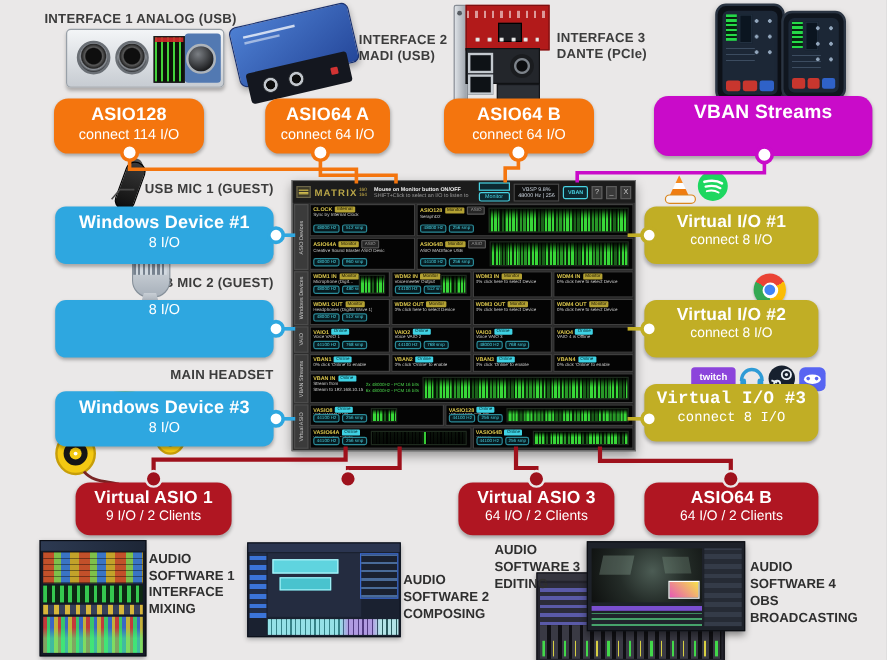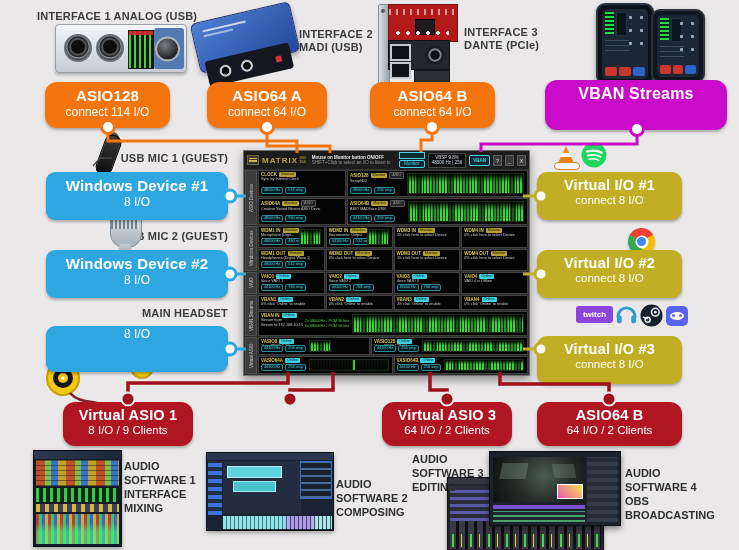--- a/index.html
+++ b/index.html
@@ -270,21 +270,21 @@
           <i class="pb-r"></i>
           <i class="pb-b"></i>
         </div>
     </div>
   </div>
 
   <div class="bx bx-orange" style="left:45px;top:82px;">
     <div class="t">ASIO128</div>
     <div class="s">connect 114 I/O</div>
   </div>
-  <div class="bx bx-orange" style="left:207px;top:82px;width:120px;">
+  <div class="bx bx-orange" style="left:221px;top:82px;width:104px;">
     <div class="t">ASIO64 A</div>
     <div class="s">connect 64 I/O</div>
   </div>
   <div class="bx bx-orange" style="left:370px;top:82px;">
     <div class="t">ASIO64 B</div>
     <div class="s">connect 64 I/O</div>
   </div>
   <div class="bx bx-vban" style="left:545px;top:80px;">
     <div class="t">VBAN Streams</div>
   </div>
@@ -318,24 +318,24 @@
       <circle cx="104" cy="64" r="5" fill="#161616"></circle>
       <path d="M32,90 C42,102 60,96 66,104" fill="none" stroke="#7a2525" stroke-width="2.5"></path>
     </svg>
   </div>
 
   <div class="bx bx-blue" style="left:46px;top:172px;">
     <div class="t">Windows Device #1</div>
     <div class="s">8 I/O</div>
   </div>
   <div class="bx bx-blue" style="left:46px;top:250px;">
-    <div class="t">Windows Device #2</div>
     <div class="s">8 I/O</div>
   </div>
   <div class="bx bx-blue" style="left:46px;top:326px;height:46px;">
+    <div class="t">Windows Device #3</div>
     <div class="s">8 I/O</div>
   </div>
 
   <div class="icon-abs vlc">
       <div class="vlc-cone"></div>
       <div class="vlc-base"></div>
     </div>
   <svg class="icon-abs" style="left:581px;top:142px;" width="26" height="26" viewBox="0 0 26 26">
     <circle cx="13" cy="13" r="12.5" fill="#1ed760"></circle>
     <path d="M6,9.5 C12,8 17,8.6 20.6,10.8" stroke="#fff" stroke-width="2.2" fill="none" stroke-linecap="round"></path>
@@ -368,28 +368,28 @@
     </div>
 
   <div class="bx bx-olive" style="left:537px;top:172px;">
     <div class="t">Virtual I/O #1</div>
     <div class="s">connect 8 I/O</div>
   </div>
   <div class="bx bx-olive" style="left:537px;top:250px;">
     <div class="t">Virtual I/O #2</div>
     <div class="s">connect 8 I/O</div>
   </div>
-  <div class="bx bx-olive" style="left:537px;top:336px;">
+  <div class="bx bx-olive" style="left:537px;top:320px;font-family:Liberation Mono, monospace;">
     <div class="t">Virtual I/O #3</div>
     <div class="s">connect 8 I/O</div>
   </div>
 
   <div class="bx bx-red" style="left:63px;top:402px;width:130px;">
     <div class="t">Virtual ASIO 1</div>
-    <div class="s">8 I/O / 9 Clients</div>
+    <div class="s">9 I/O / 2 Clients</div>
   </div>
   <div class="bx bx-red" style="left:382px;top:402px;width:130px;">
     <div class="t">Virtual ASIO 3</div>
     <div class="s">64 I/O / 2 Clients</div>
   </div>
   <div class="bx bx-red" style="left:537px;top:402px;width:145px;">
     <div class="t">ASIO64 B</div>
     <div class="s">64 I/O / 2 Clients</div>
   </div>
 

